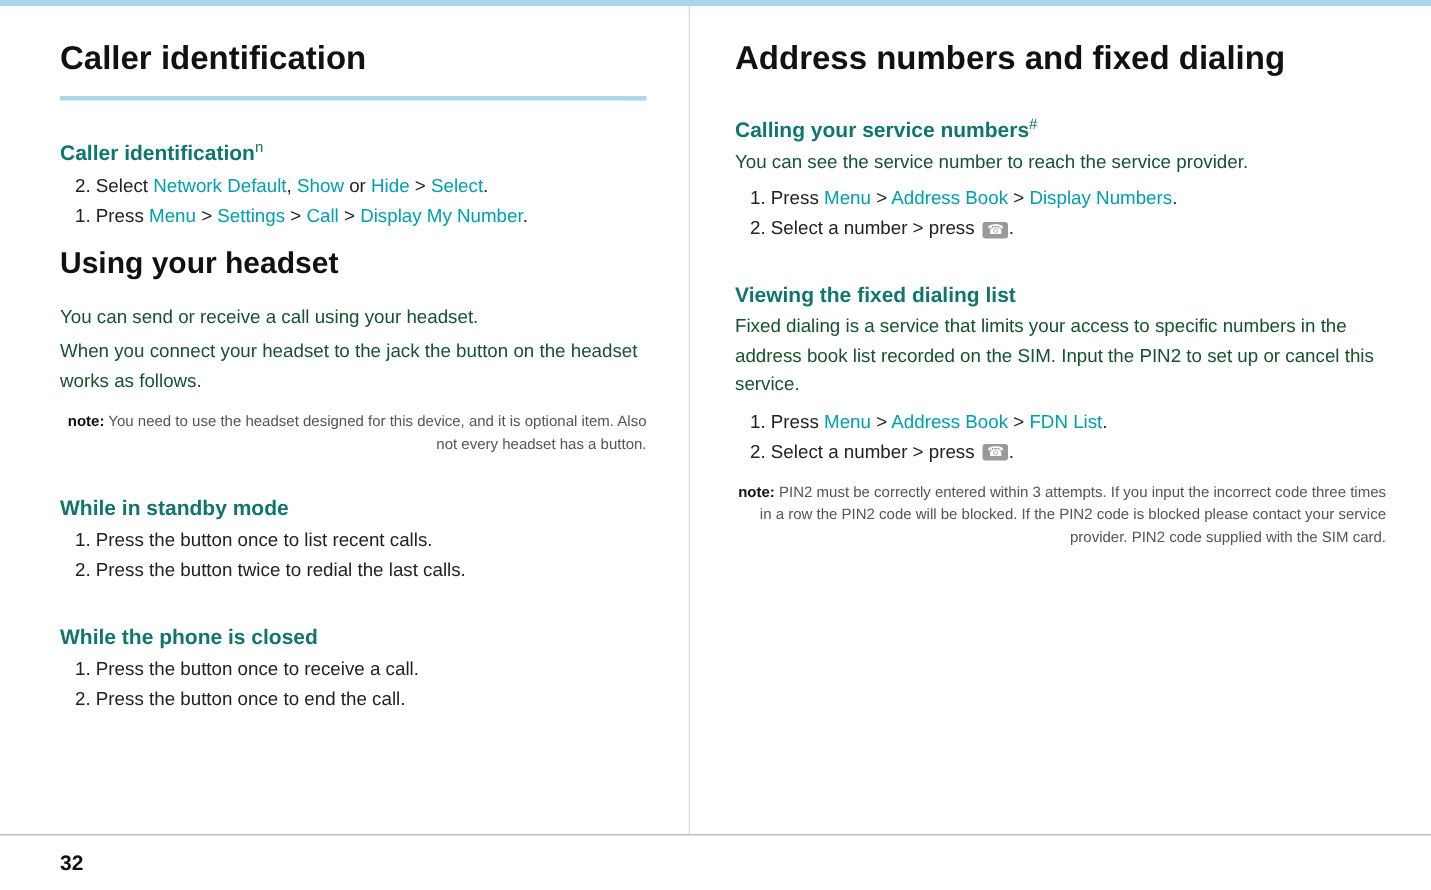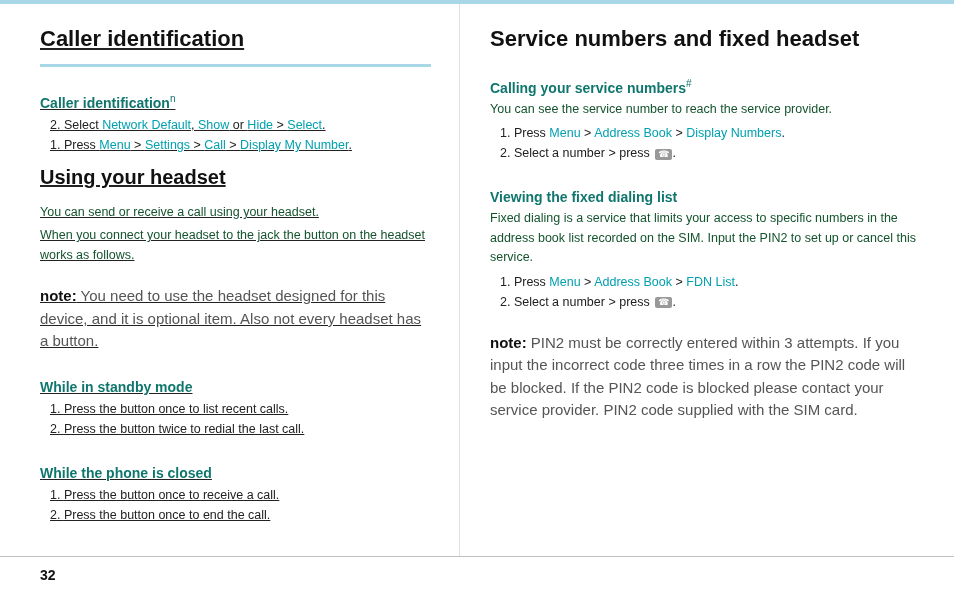--- a/index.html
+++ b/index.html
@@ -37,21 +37,20 @@
       display: flex;
       flex: 1;
       padding: 0;
     }
 
     
     .left-column {
       width: 460px;
       padding: 22px 28px 20px 40px;
       border-right: 1px solid #e0e0e0;
-      text-decoration: underline;
     }
 
     
     .right-column {
       width: 494px;
       padding: 22px 30px 20px 30px;
     }
 
     
     .section-title {
@@ -110,25 +109,26 @@
     }
 
     
     .link-cyan {
       color: #00a0b0;
       font-weight: normal;
     }
 
     
     .note-text {
-      font-size: 15px;
+      font-size: 10px;
       color: #555;
       line-height: 1.5;
-      margin-top: 20px;
+      margin-top: 10px;
       margin-bottom: 8px;
+      text-align: right;
     }
 
     .note-bold {
       font-weight: bold;
       color: #111;
     }
 
     
     .bottom-bar {
       height: 32px;
@@ -191,35 +191,35 @@
         <p class="body-text">You can send or receive a call using your headset.</p>
         <p class="body-text">When you connect your headset to the jack the button on the headset works as follows.</p>
 
         <p class="note-text">
           <span class="note-bold">note:</span> You need to use the headset designed for this device, and it is optional item. Also not every headset has a button.
         </p>
 
         <div class="subsection-title">While in standby mode</div>
         <ol class="numbered-list">
           <li data-num="1">Press the button once to list recent calls.</li>
-          <li data-num="2">Press the button twice to redial the last call.</li>
+          <li data-num="2">Press the button twice to redial the last calls.</li>
         </ol>
 
         <div class="subsection-title">While the phone is closed</div>
         <ol class="numbered-list">
           <li data-num="1">Press the button once to receive a call.</li>
           <li data-num="2">Press the button once to end the call.</li>
         </ol>
       </div>
     </div>
 
     <div class="right-column">
 
       <div>
-        <h1 class="section-title">Service numbers and fixed headset</h1>
+        <h1 class="section-title">Address numbers and fixed dialing</h1>
 
         <div class="subsection-title">
           Calling your service numbers<sup>#</sup>
         </div>
         <p class="body-text">You can see the service number to reach the service provider.</p>
         <ol class="numbered-list">
           <li data-num="1">
             Press <span class="link-cyan">Menu</span> &gt; <span class="link-cyan">Address Book</span> &gt; <span class="link-cyan">Display Numbers</span>.
           </li>
           <li data-num="2">

